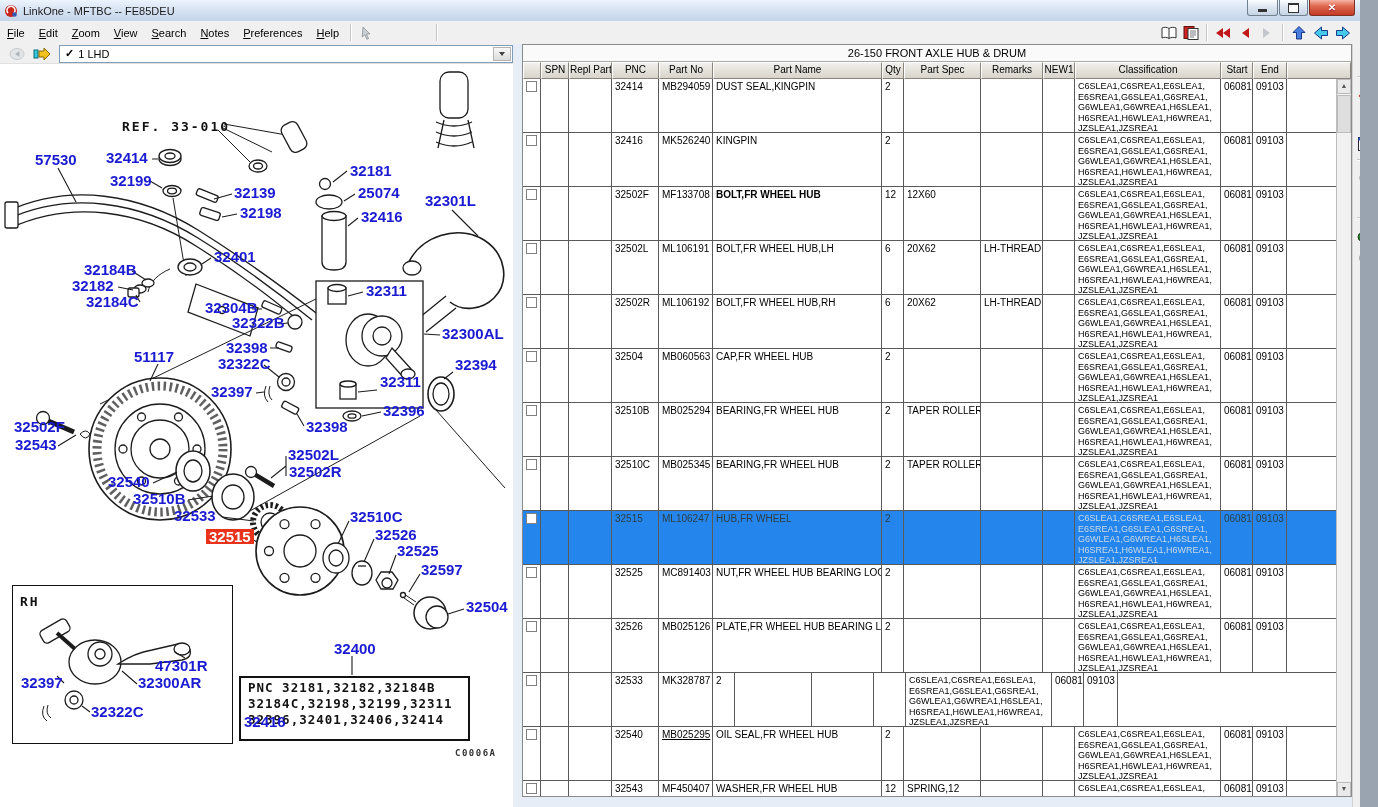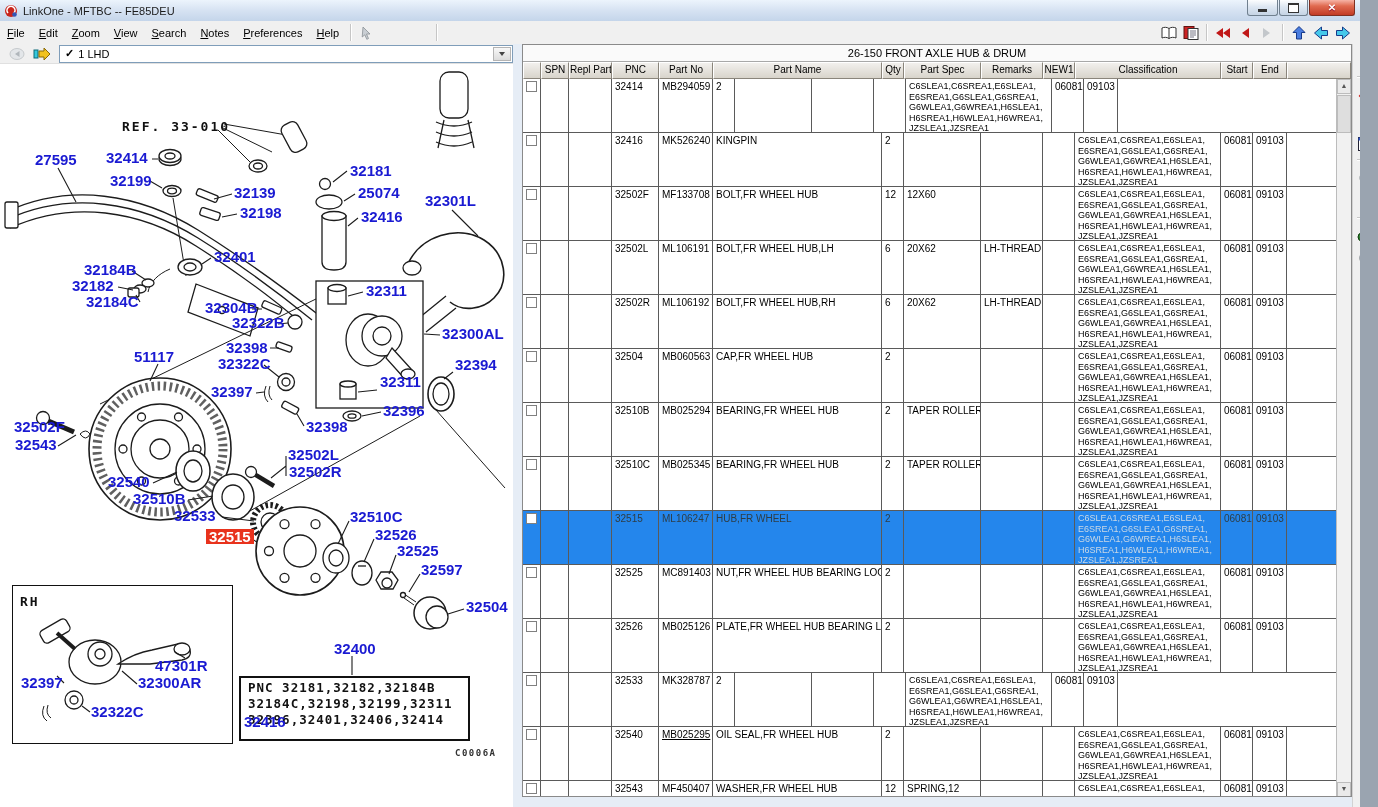--- a/index.html
+++ b/index.html
@@ -347,21 +347,21 @@
       </g>
     </svg>
     <div class="rh-box"></div>
     <div class="pnc-box" id="pnc-box">
         <div>PNC   32181,32182,32184B</div>
         <div>32184C,32198,32199,32311</div>
         <div>32396,32401,32406,32414</div>
       </div>
     <div id="diagram-labels">
         <div class="dl dl-ref" style="left: 122px; top: 55px;">REF. 33-010</div>
-        <div class="dl" style="left: 35px; top: 88px;">27595</div>
+        <div class="dl" style="left: 35px; top: 88px;">57530</div>
         <div class="dl" style="left: 106px; top: 86px;">32414</div>
         <div class="dl" style="left: 110px; top: 109px;">32199</div>
         <div class="dl" style="left: 234px; top: 121px;">32139</div>
         <div class="dl" style="left: 350px; top: 99px;">32181</div>
         <div class="dl" style="left: 358px; top: 121px;">25074</div>
         <div class="dl" style="left: 240px; top: 141px;">32198</div>
         <div class="dl" style="left: 361px; top: 145px;">32416</div>
         <div class="dl" style="left: 425px; top: 129px;">32301L</div>
         <div class="dl" style="left: 214px; top: 185px;">32401</div>
         <div class="dl" style="left: 84px; top: 198px;">32184B</div>
@@ -427,20 +427,21 @@
       <div class="tbody">
         <div class="rows" id="table-body">
             <div class="row">
               <div class="c" style="width: 18px; padding: 0px;">
                 <span class="cbx"></span>
               </div>
               <div class="c" style="width: 28px;"></div>
               <div class="c" style="width: 43px;"></div>
               <div class="c" style="width: 47px;">32414</div>
               <div class="c" style="width: 54px;">MB294059</div>
+              <div class="c" style="width: 169px;">DUST SEAL,KINGPIN</div>
               <div class="c" style="width: 22px;">2</div>
               <div class="c" style="width: 77px;"></div>
               <div class="c" style="width: 62px;"></div>
               <div class="c" style="width: 32px;"></div>
               <div class="c cls" style="width: 146px;">C6SLEA1,C6SREA1,E6SLEA1, E6SREA1,G6SLEA1,G6SREA1, G6WLEA1,G6WREA1,H6SLEA1, H6SREA1,H6WLEA1,H6WREA1, JZSLEA1,JZSREA1</div>
               <div class="c" style="width: 32px;">06081</div>
               <div class="c" style="width: 34px;">09103</div>
               <div class="c fill" style="width: 49px;"></div>
             </div>
             <div class="row">
@@ -462,21 +463,21 @@
               <div class="c fill" style="width: 49px;"></div>
             </div>
             <div class="row">
               <div class="c" style="width: 18px; padding: 0px;">
                 <span class="cbx"></span>
               </div>
               <div class="c" style="width: 28px;"></div>
               <div class="c" style="width: 43px;"></div>
               <div class="c" style="width: 47px;">32502F</div>
               <div class="c" style="width: 54px;">MF133708</div>
-              <div class="c" style="width: 169px;">BOLT,FR WHEEL HUB</div>
+              <div class="c" style="width: 169px; font-weight: bold;">BOLT,FR WHEEL HUB</div>
               <div class="c" style="width: 22px;">12</div>
               <div class="c" style="width: 77px;">12X60</div>
               <div class="c" style="width: 62px;"></div>
               <div class="c" style="width: 32px;"></div>
               <div class="c cls" style="width: 146px;">C6SLEA1,C6SREA1,E6SLEA1, E6SREA1,G6SLEA1,G6SREA1, G6WLEA1,G6WREA1,H6SLEA1, H6SREA1,H6WLEA1,H6WREA1, JZSLEA1,JZSREA1</div>
               <div class="c" style="width: 32px;">06081</div>
               <div class="c" style="width: 34px;">09103</div>
               <div class="c fill" style="width: 49px;"></div>
             </div>
             <div class="row">

